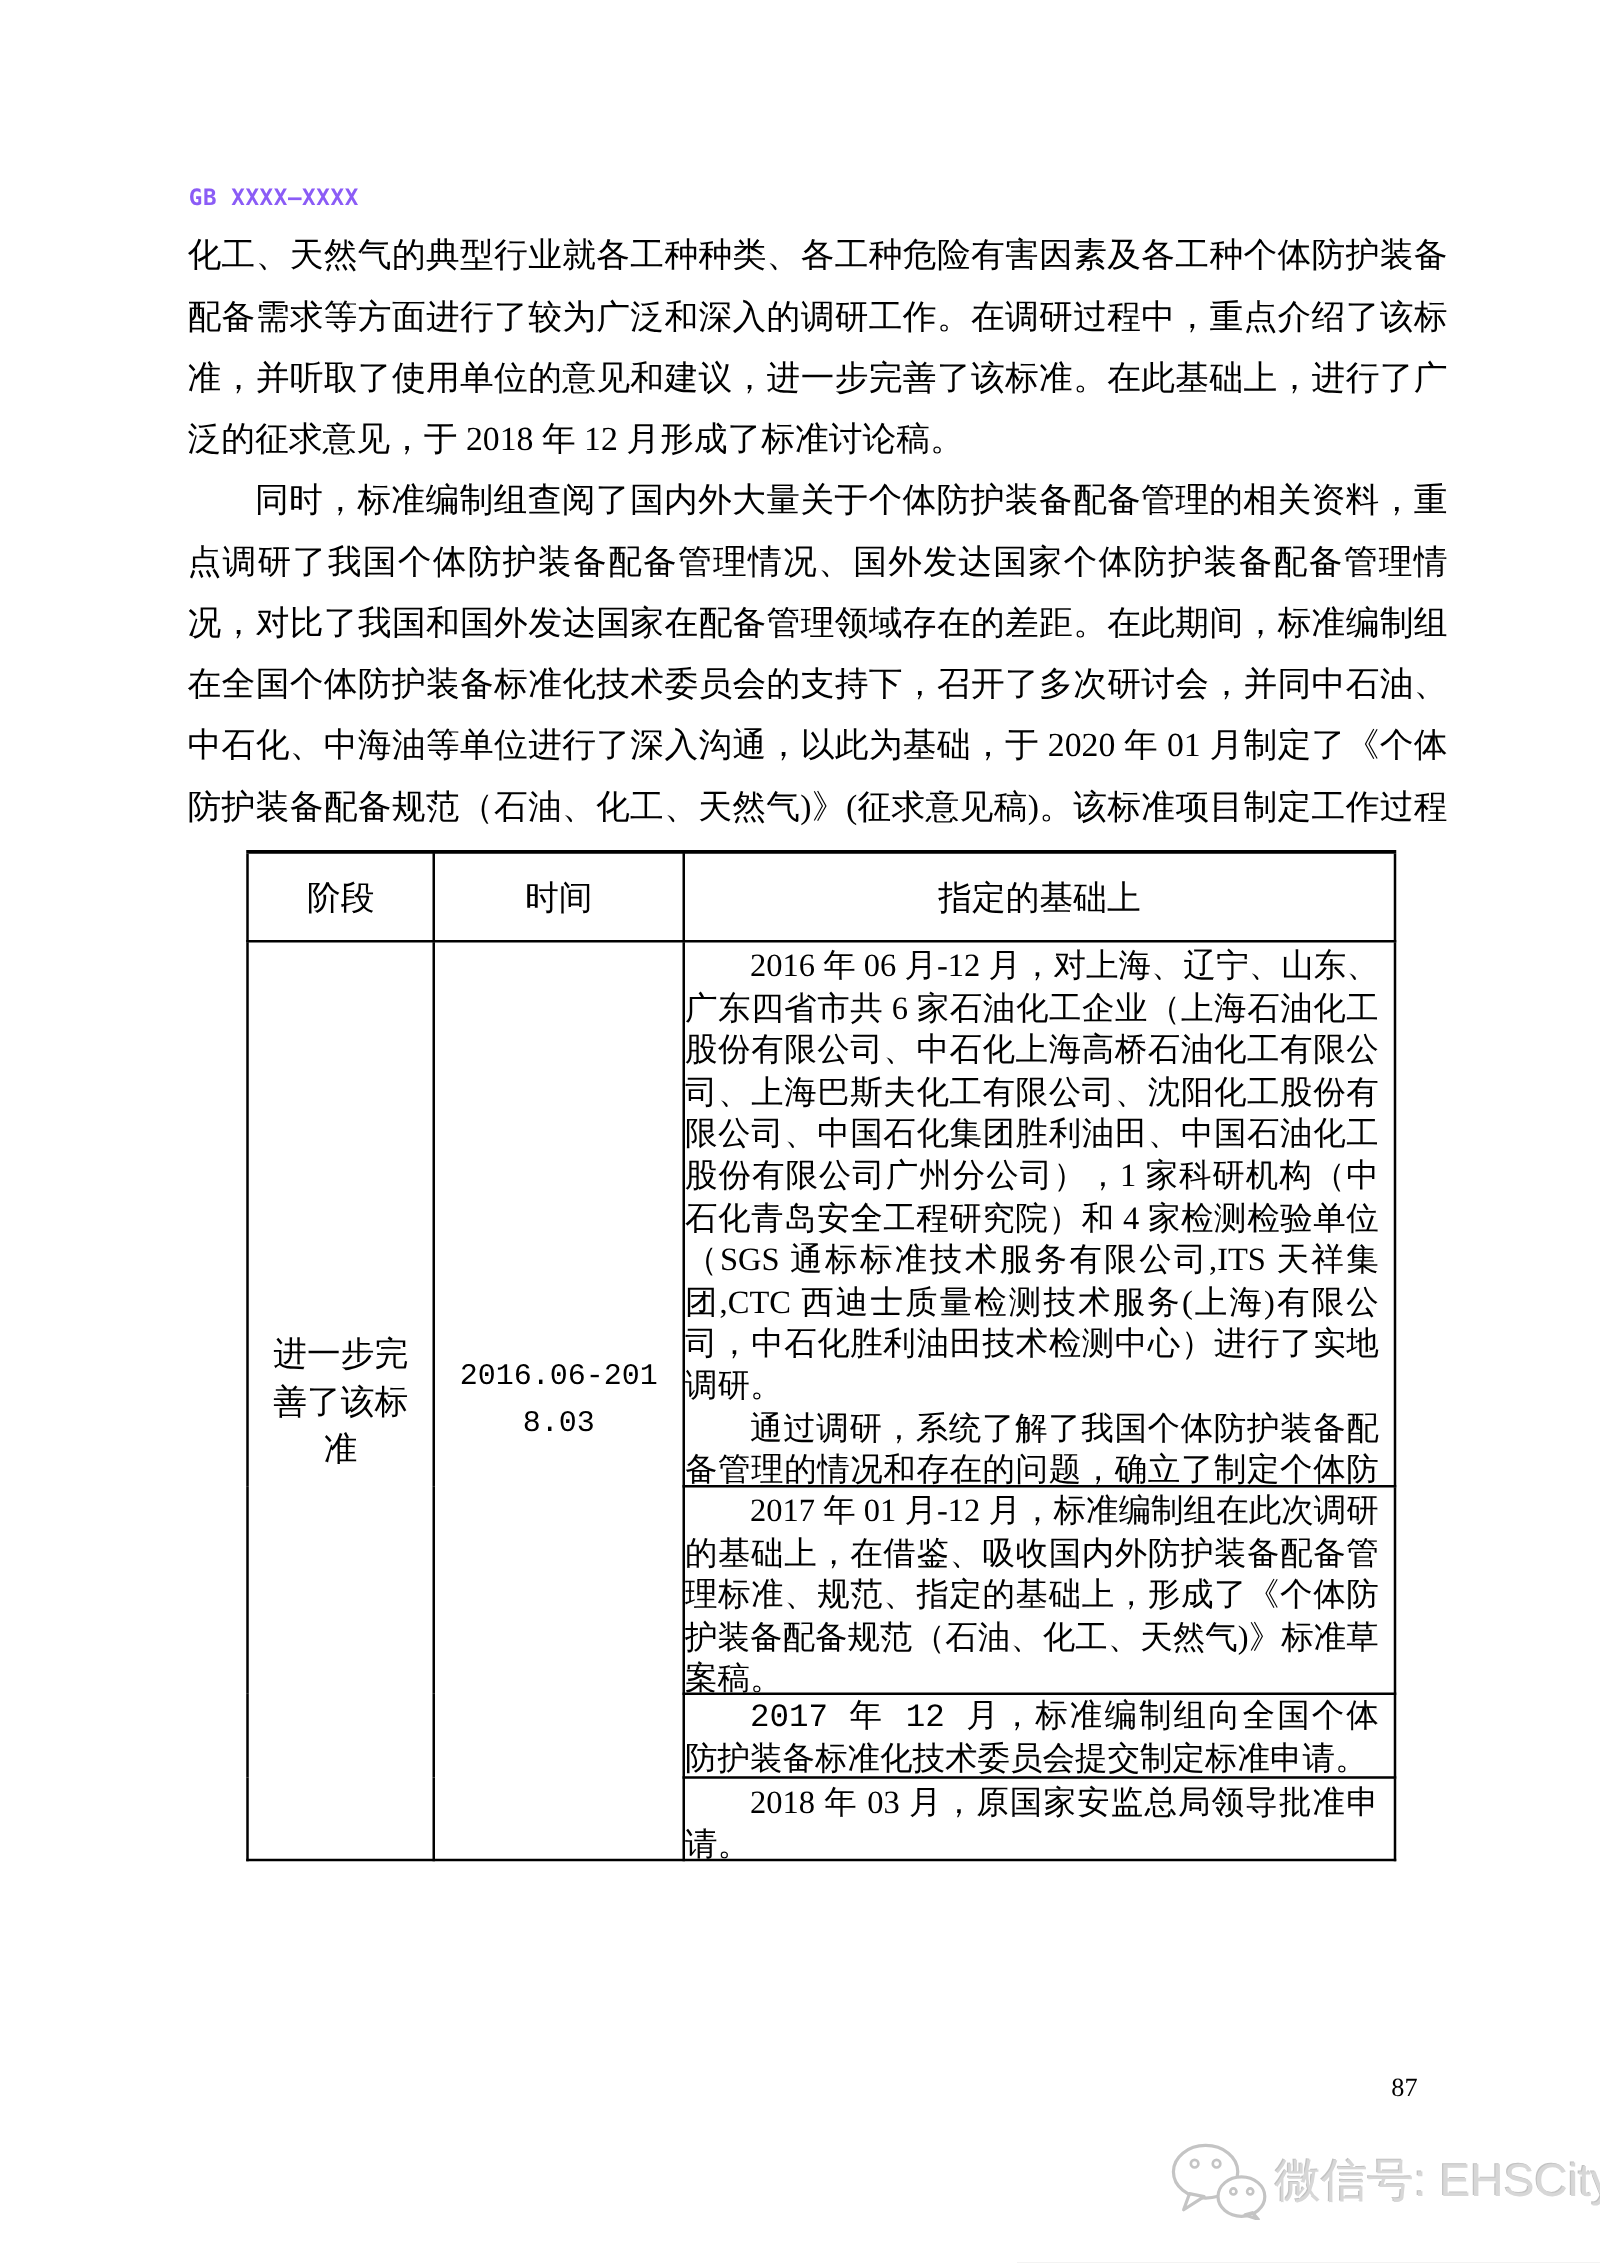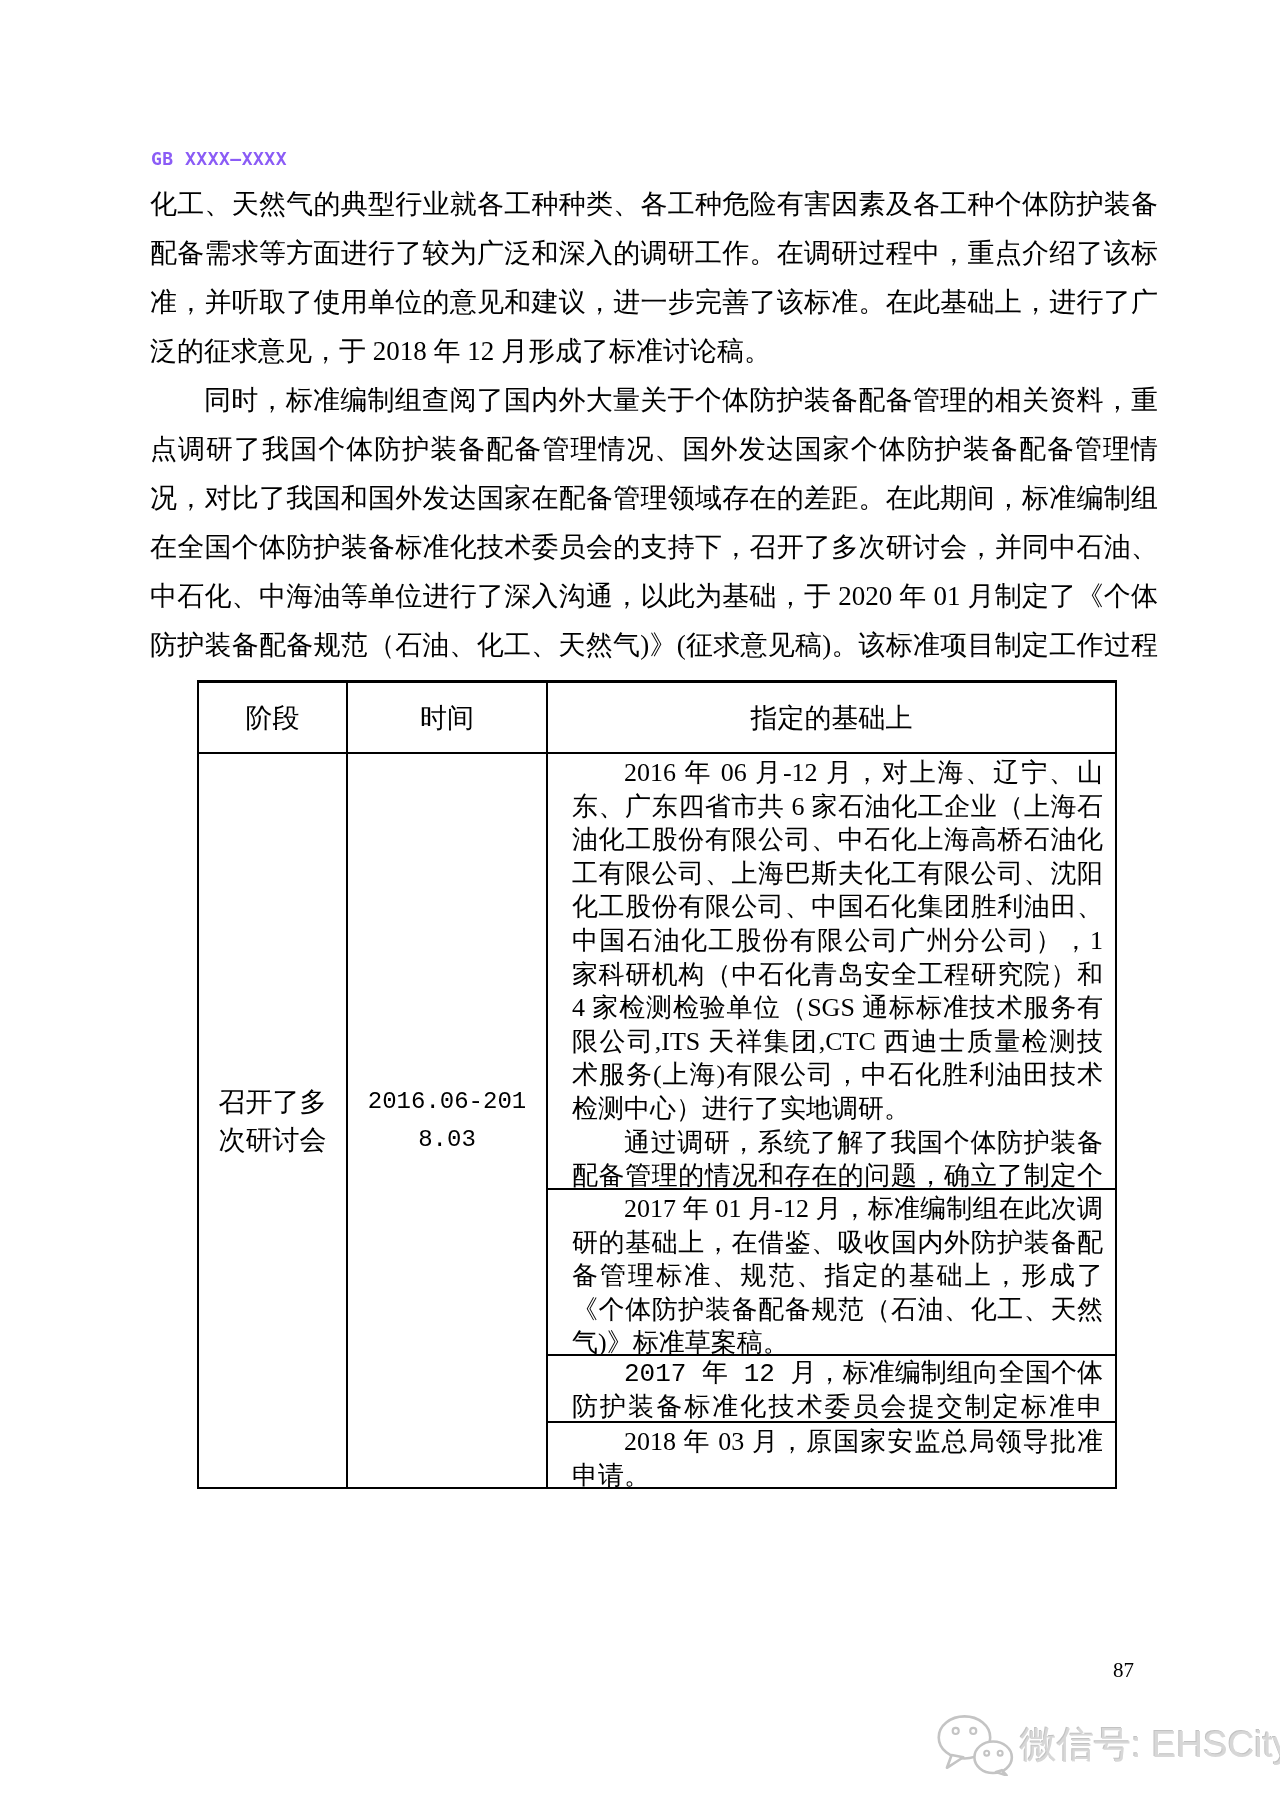--- a/index.html
+++ b/index.html
@@ -25,21 +25,21 @@
     margin:10px 0 16px 47px;width:918px;border-collapse:collapse;table-layout:fixed;
     font-size:26px;
   }
   .work-table th,.work-table td{border:2px solid #000;}
   .work-table{border:2px solid #000;border-top:3px solid #000;}
   .work-table th{
     height:69px;font-weight:normal;font-size:27px;
     text-align:center;vertical-align:middle;padding:0;
   }
   .work-cell{vertical-align:top;padding:0;}
-  .cellbox{overflow:hidden;padding:2px 12px 0 24px;}
+  .cellbox{overflow:hidden;padding:2px 12px 0 0;}
   .wc1{height:432px;} .wc2{height:162px;} .wc3{height:63px;font-family:Liberation Mono, monospace;} .wc4{height:62px;}
   .work-cell p{margin:0;text-indent:2em;line-height:33.6px;text-align:justify;}
   .stage-cell{
     text-align:center;vertical-align:middle;padding:0 14px;
     font-size:27px;line-height:38px;
   }
   .time-cell{
     text-align:center;vertical-align:middle;padding:0 12px;
     font-family:Liberation Mono, monospace;
     font-size:24px;line-height:38px;word-break:break-all;
@@ -71,21 +71,21 @@
         <col style="width:200px">
         <col style="width:569px">
       </colgroup>
       <tbody>
         <tr>
           <th>阶段</th>
           <th>时间</th>
           <th>指定的基础上</th>
         </tr>
         <tr>
-          <td class="stage-cell" rowspan="4">召开了多次研讨会</td>
+          <td class="stage-cell" rowspan="4">进一步完善了该标准</td>
           <td class="time-cell" rowspan="4">2016.06-2018.03</td>
           <td class="work-cell">
             <div class="cellbox wc1">
               <p>2016 年 06 月-12 月，对上海、辽宁、山东、广东四省市共 6 家石油化工企业（上海石油化工股份有限公司、中石化上海高桥石油化工有限公司、上海巴斯夫化工有限公司、沈阳化工股份有限公司、中国石化集团胜利油田、中国石油化工股份有限公司广州分公司），1 家科研机构（中石化青岛安全工程研究院）和 4 家检测检验单位（SGS 通标标准技术服务有限公司,ITS 天祥集团,CTC 西迪士质量检测技术服务(上海)有限公司，中石化胜利油田技术检测中心）进行了实地调研。</p>
               <p>通过调研，系统了解了我国个体防护装备配备管理的情况和存在的问题，确立了制定个体防护装备配备系列标准的基本方针。</p>
             </div>
           </td>
         </tr>
         <tr>
           <td class="work-cell">

